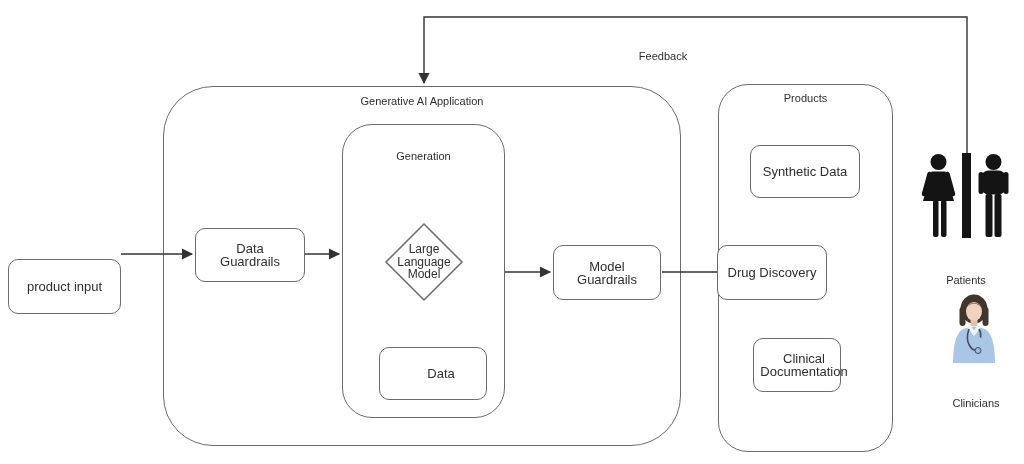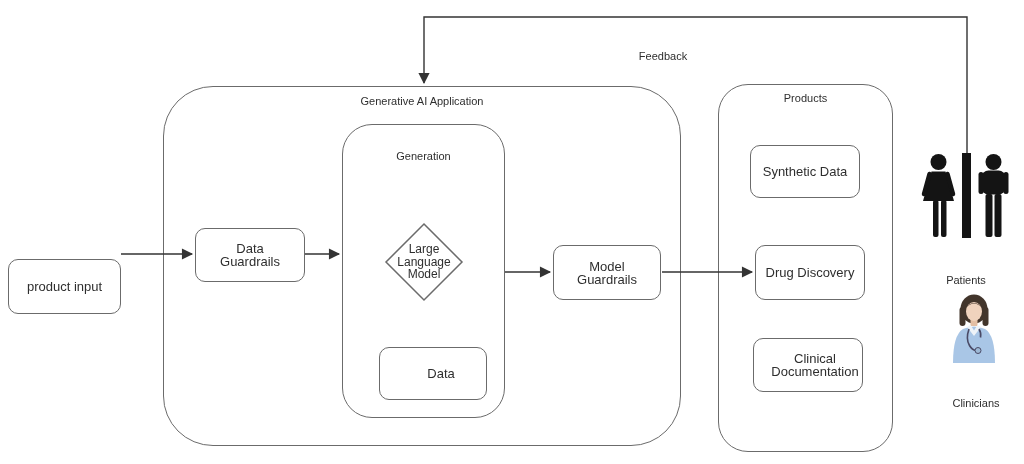--- a/index.html
+++ b/index.html
@@ -36,22 +36,22 @@
   .genai{left:163px;top:86px;width:518px;height:360px;border-radius:50px;}
   .generation{left:342px;top:124px;width:163px;height:294px;border-radius:30px;}
   .products{left:718px;top:84px;width:175px;height:368px;border-radius:30px;}
 
   
   .product-input{left:8px;top:227px;width:113px;height:55px;margin-top:32px;}
   .input-guardrails{left:195px;top:228px;width:110px;height:54px;}
   .data-node{left:379px;top:347px;width:108px;height:53px;padding-left:16px;}
   .output-guardrails{left:553px;top:245px;width:108px;height:55px;}
   .synthetic-data{left:750px;top:145px;width:110px;height:53px;}
-  .drug-discovery{left:755px;top:245px;width:110px;height:55px;}
-  .clinical-doc{left:753px;top:338px;width:110px;height:54px;padding-left:14px;}
+  .drug-discovery{left:717px;top:245px;width:110px;height:55px;}
+  .clinical-doc{left:753px;top:338px;width:88px;height:54px;padding-left:14px;}
 
   .diamond-text{
     position:absolute;left:385px;top:243px;width:78px;text-align:center;
     font-size:12px;line-height:12.5px;color:var(--text);white-space:pre-line;
   }
   .feedback-label{left:613px;top:21px;width:100px;}
   .patients-label{left:916px;top:245px;width:100px;}
   .clinicians-label{left:926px;top:368px;width:100px;}
 </style>
 </head>

